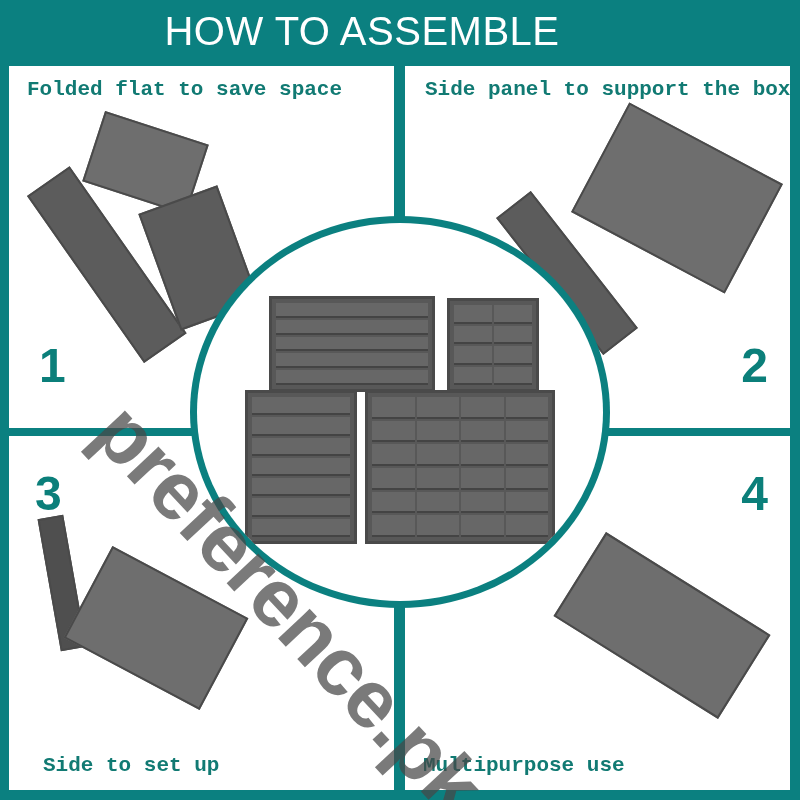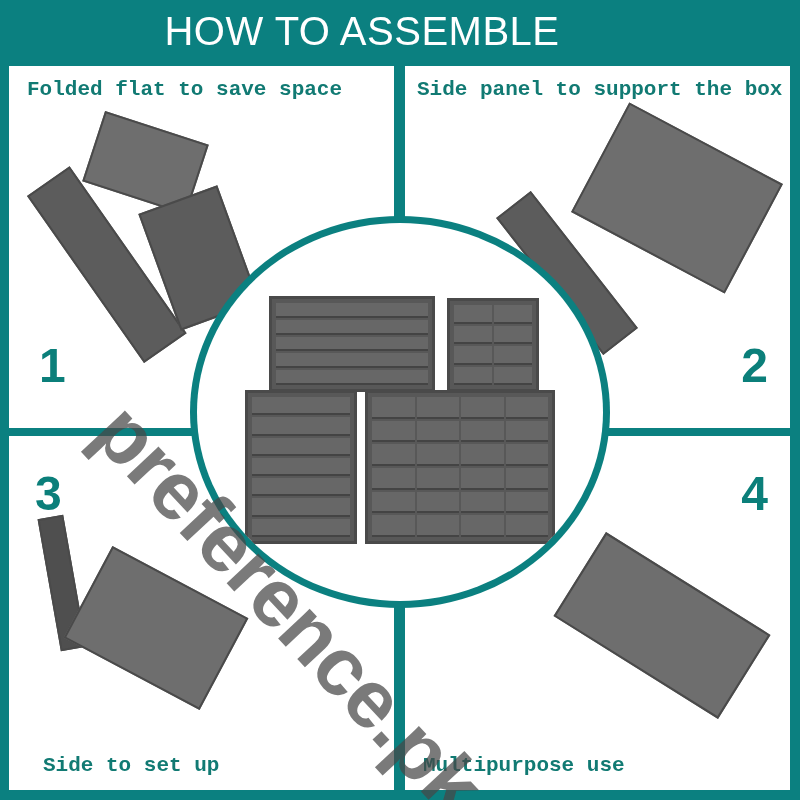--- a/index.html
+++ b/index.html
@@ -19,21 +19,21 @@
     .p1 { left: 9px;   top: 66px;  width: 385px; height: 362px; }
     .p2 { left: 405px; top: 66px;  width: 385px; height: 362px; }
     .p3 { left: 9px;   top: 436px; width: 385px; height: 354px; }
     .p4 { left: 405px; top: 436px; width: 385px; height: 354px; }
     .caption {
       position: absolute; color: #117a73; font-weight: bold; font-size: 21px;
       white-space: nowrap;
       font-family: Liberation Mono, monospace;
     }
     .p1 .caption { left: 18px; top: 12px; }
-    .p2 .caption { left: 12px; top: 12px; }
+    .p2 .caption { left: 20px; top: 12px; }
     .p3 .caption { left: 34px; top: 318px; }
     .p4 .caption { left: 18px; top: 318px; }
     .step {
       position: absolute; color: #0b7f7a; font-weight: bold; font-size: 48px;
     }
     .p1 .step { left: 30px; top: 272px; }
     .p2 .step { right: 22px; top: 272px; }
     .p3 .step { left: 26px; top: 30px; }
     .p4 .step { right: 22px; top: 30px; }
 

